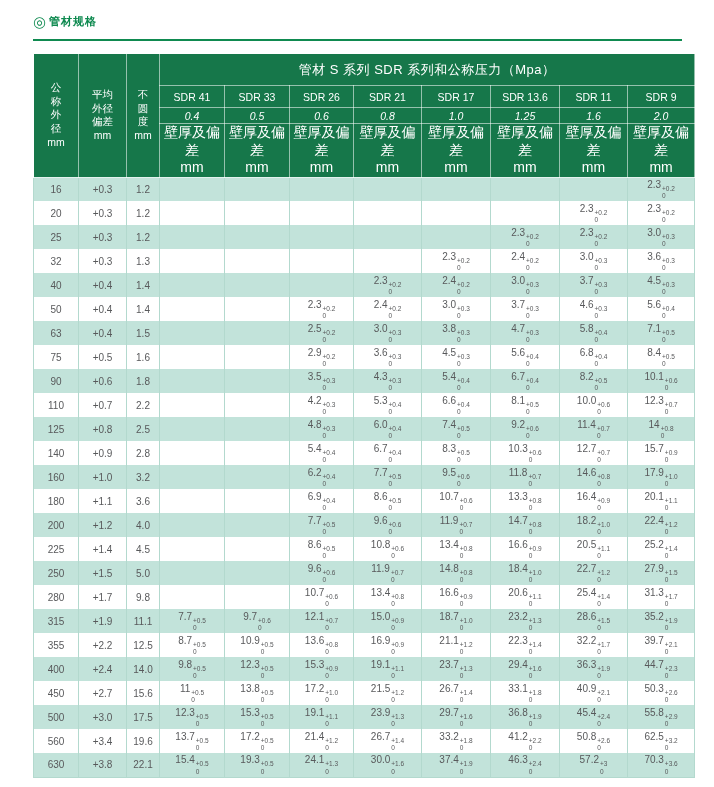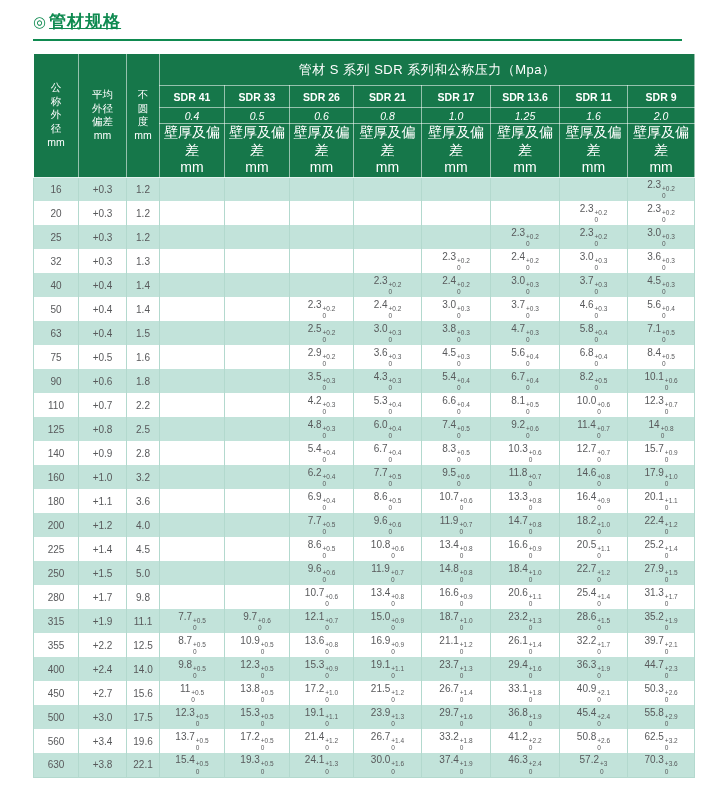--- a/index.html
+++ b/index.html
@@ -12,32 +12,32 @@
   *{margin:0;padding:0;box-sizing:border-box;}
   html,body{background:#fff;}
   body{
     width:714px;height:787px;overflow:hidden;
     font-family:"Liberation Sans","DejaVu Sans",sans-serif;
     color:var(--txt);
   }
   .page{width:714px;height:787px;background:#fff;padding:8px 20px 0 33px;}
   .title-row{display:flex;align-items:center;height:26px;}
   .bullet{color:var(--title-green);font-size:15px;font-weight:bold;margin-right:3px;line-height:1;}
-  .title-text{color:var(--title-green);font-size:17px;font-weight:bold;letter-spacing:1px;text-decoration:underline;}
+  .title-text{color:var(--title-green);font-size:11px;font-weight:bold;letter-spacing:1px;}
   .rule{height:0;border-top:2px solid var(--title-green);margin:5px 12px 12px 0;}
   table.spec{border-collapse:collapse;table-layout:fixed;width:661px;}
   thead th{
     background:var(--green);color:#fff;font-weight:normal;
     border:1px solid rgba(255,255,255,0.55);
     text-align:center;vertical-align:middle;padding:0;
   }
   th.left-head{font-size:10.5px;line-height:1.3;}
   th.left-head div{line-height:1.3;}
   th.span-head{font-size:13px;height:32px;letter-spacing:0.5px;}
-  tr.h-sdr th{font-size:10.5px;height:22px;font-weight:bold;}
+  tr.h-sdr th{font-size:10.5px;height:22px;}
   tr.h-press th{font-size:10.5px;height:16px;font-style:italic;}
   tr.h-sub th{font-size:14px;height:26px;line-height:1.25;}
   tbody td{
     height:24px;text-align:center;vertical-align:middle;
     font-size:10px;color:var(--txt);
     border-style:solid;border-color:var(--grid);border-width:0 1px;
     background:#fff;white-space:nowrap;
   }
   tbody tr.teal td{background:var(--teal);}
   tbody tr:last-child td{border-bottom:1px solid var(--grid);}
@@ -718,21 +718,21 @@
               <span class="b">0</span>
             </span></td>
           <td><span class="val">16.9</span><span class="tol">
               <span class="t">+0.9</span>
               <span class="b">0</span>
             </span></td>
           <td><span class="val">21.1</span><span class="tol">
               <span class="t">+1.2</span>
               <span class="b">0</span>
             </span></td>
-          <td><span class="val">26.1</span><span class="tol">
+          <td><span class="val">22.3</span><span class="tol">
               <span class="t">+1.4</span>
               <span class="b">0</span>
             </span></td>
           <td><span class="val">32.2</span><span class="tol">
               <span class="t">+1.7</span>
               <span class="b">0</span>
             </span></td>
           <td><span class="val">39.7</span><span class="tol">
               <span class="t">+2.1</span>
               <span class="b">0</span>

